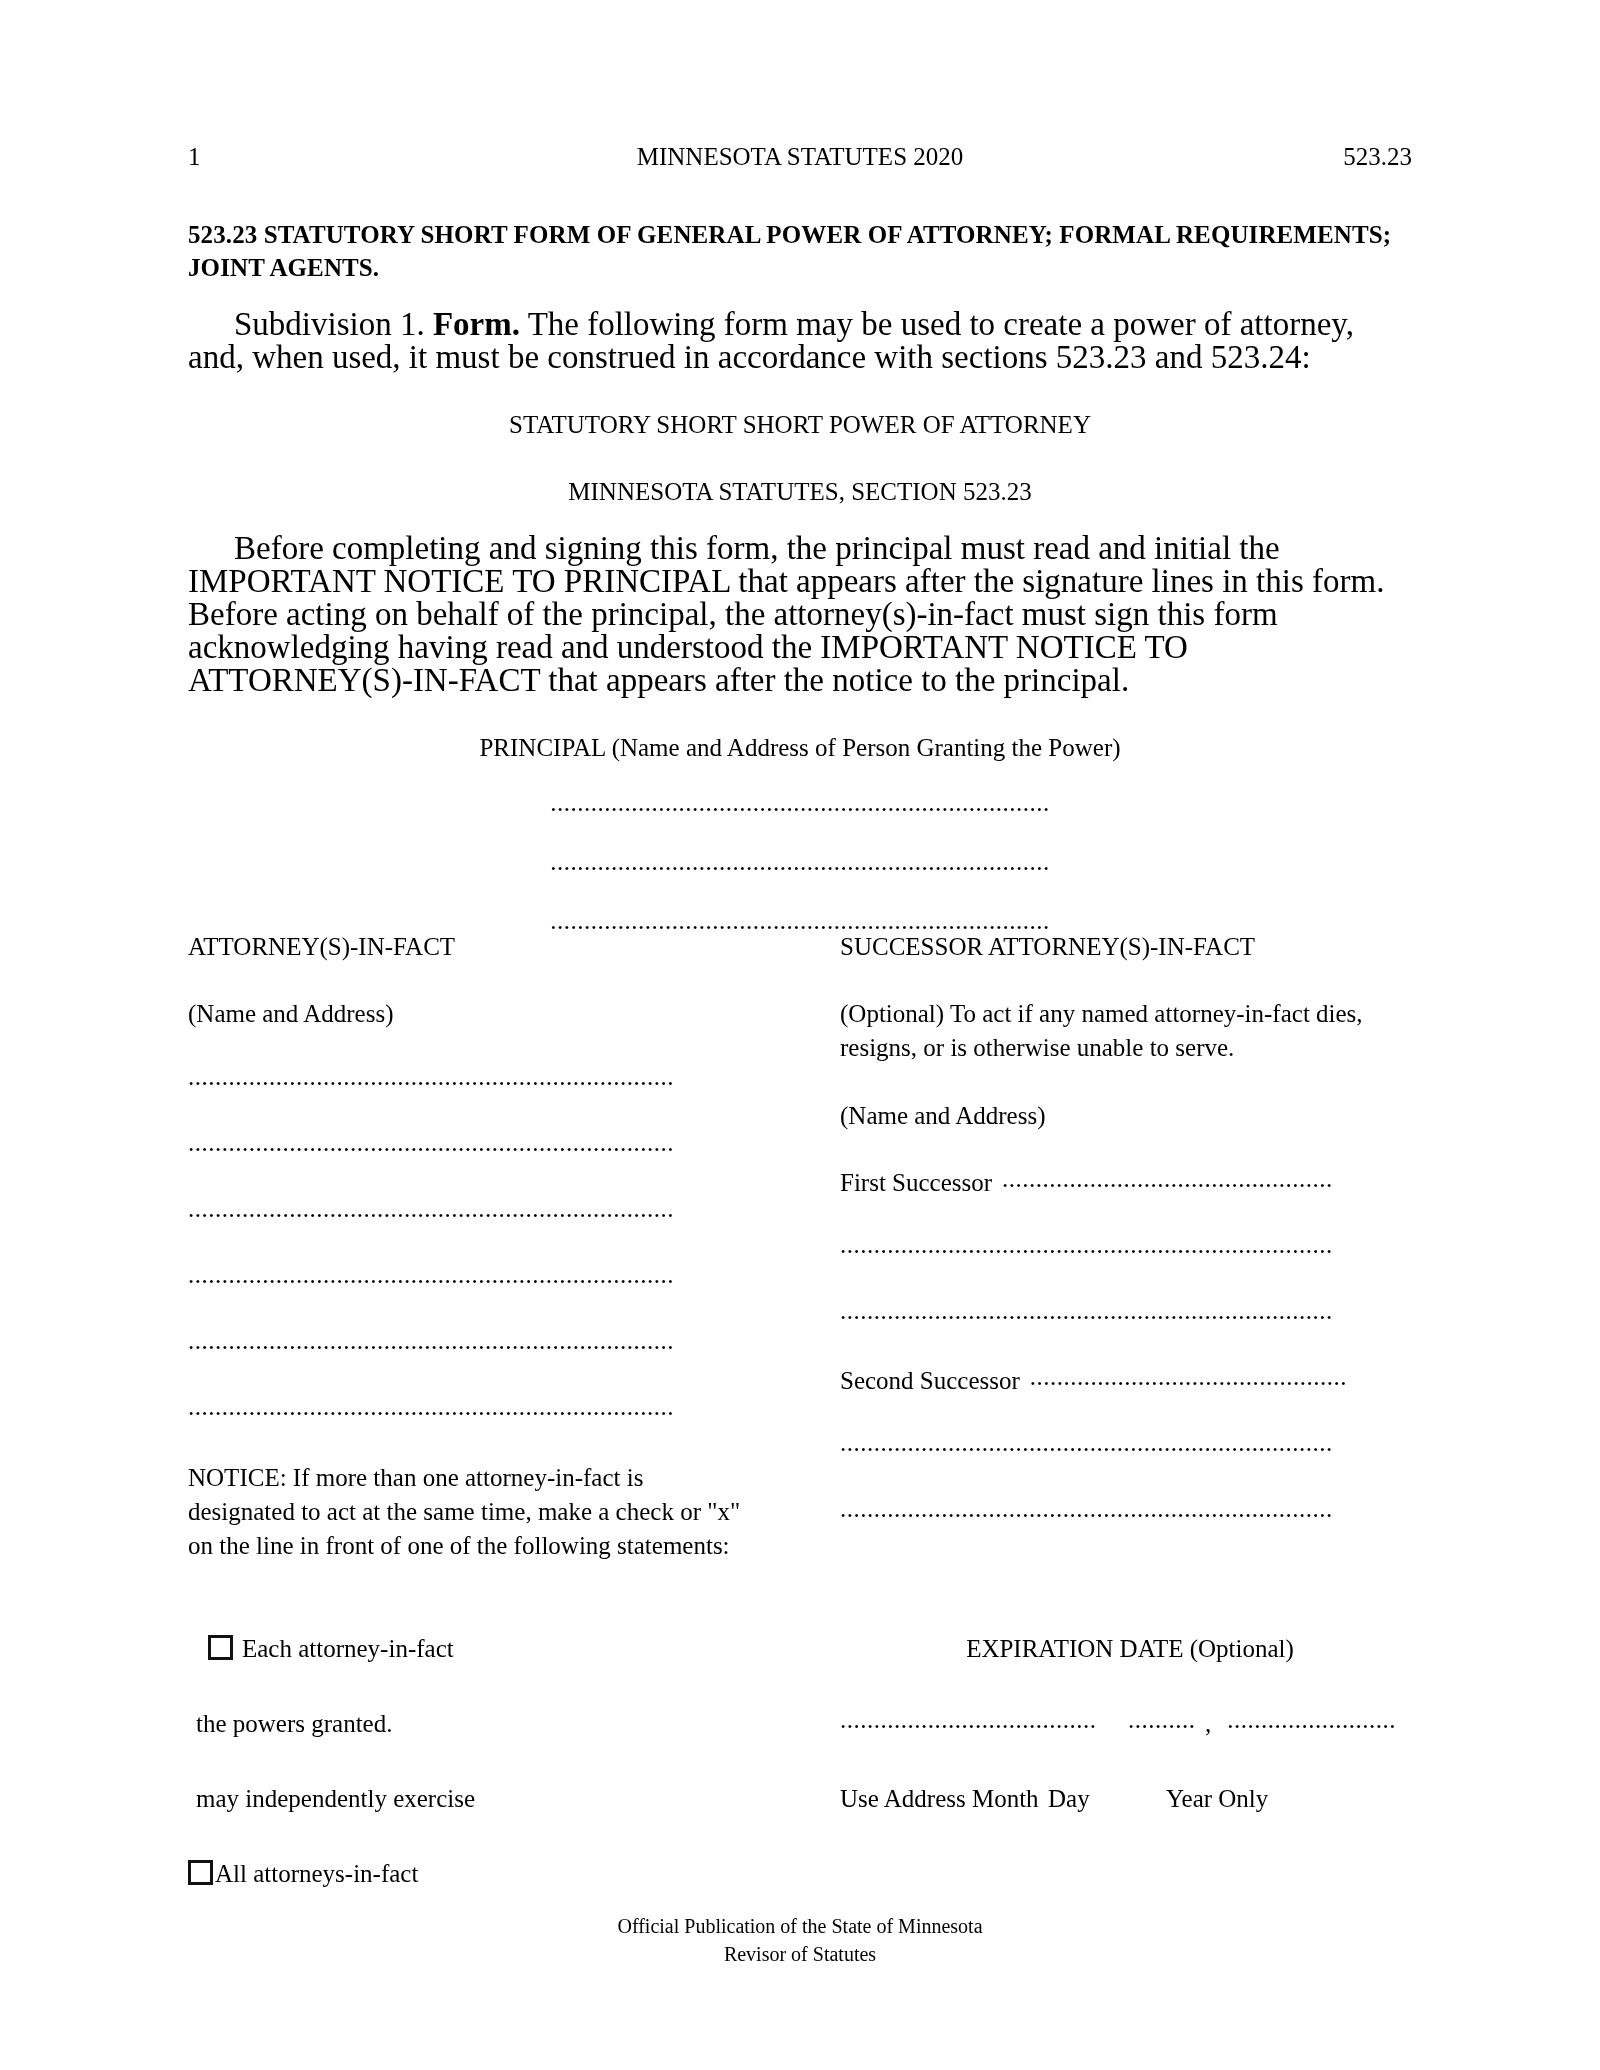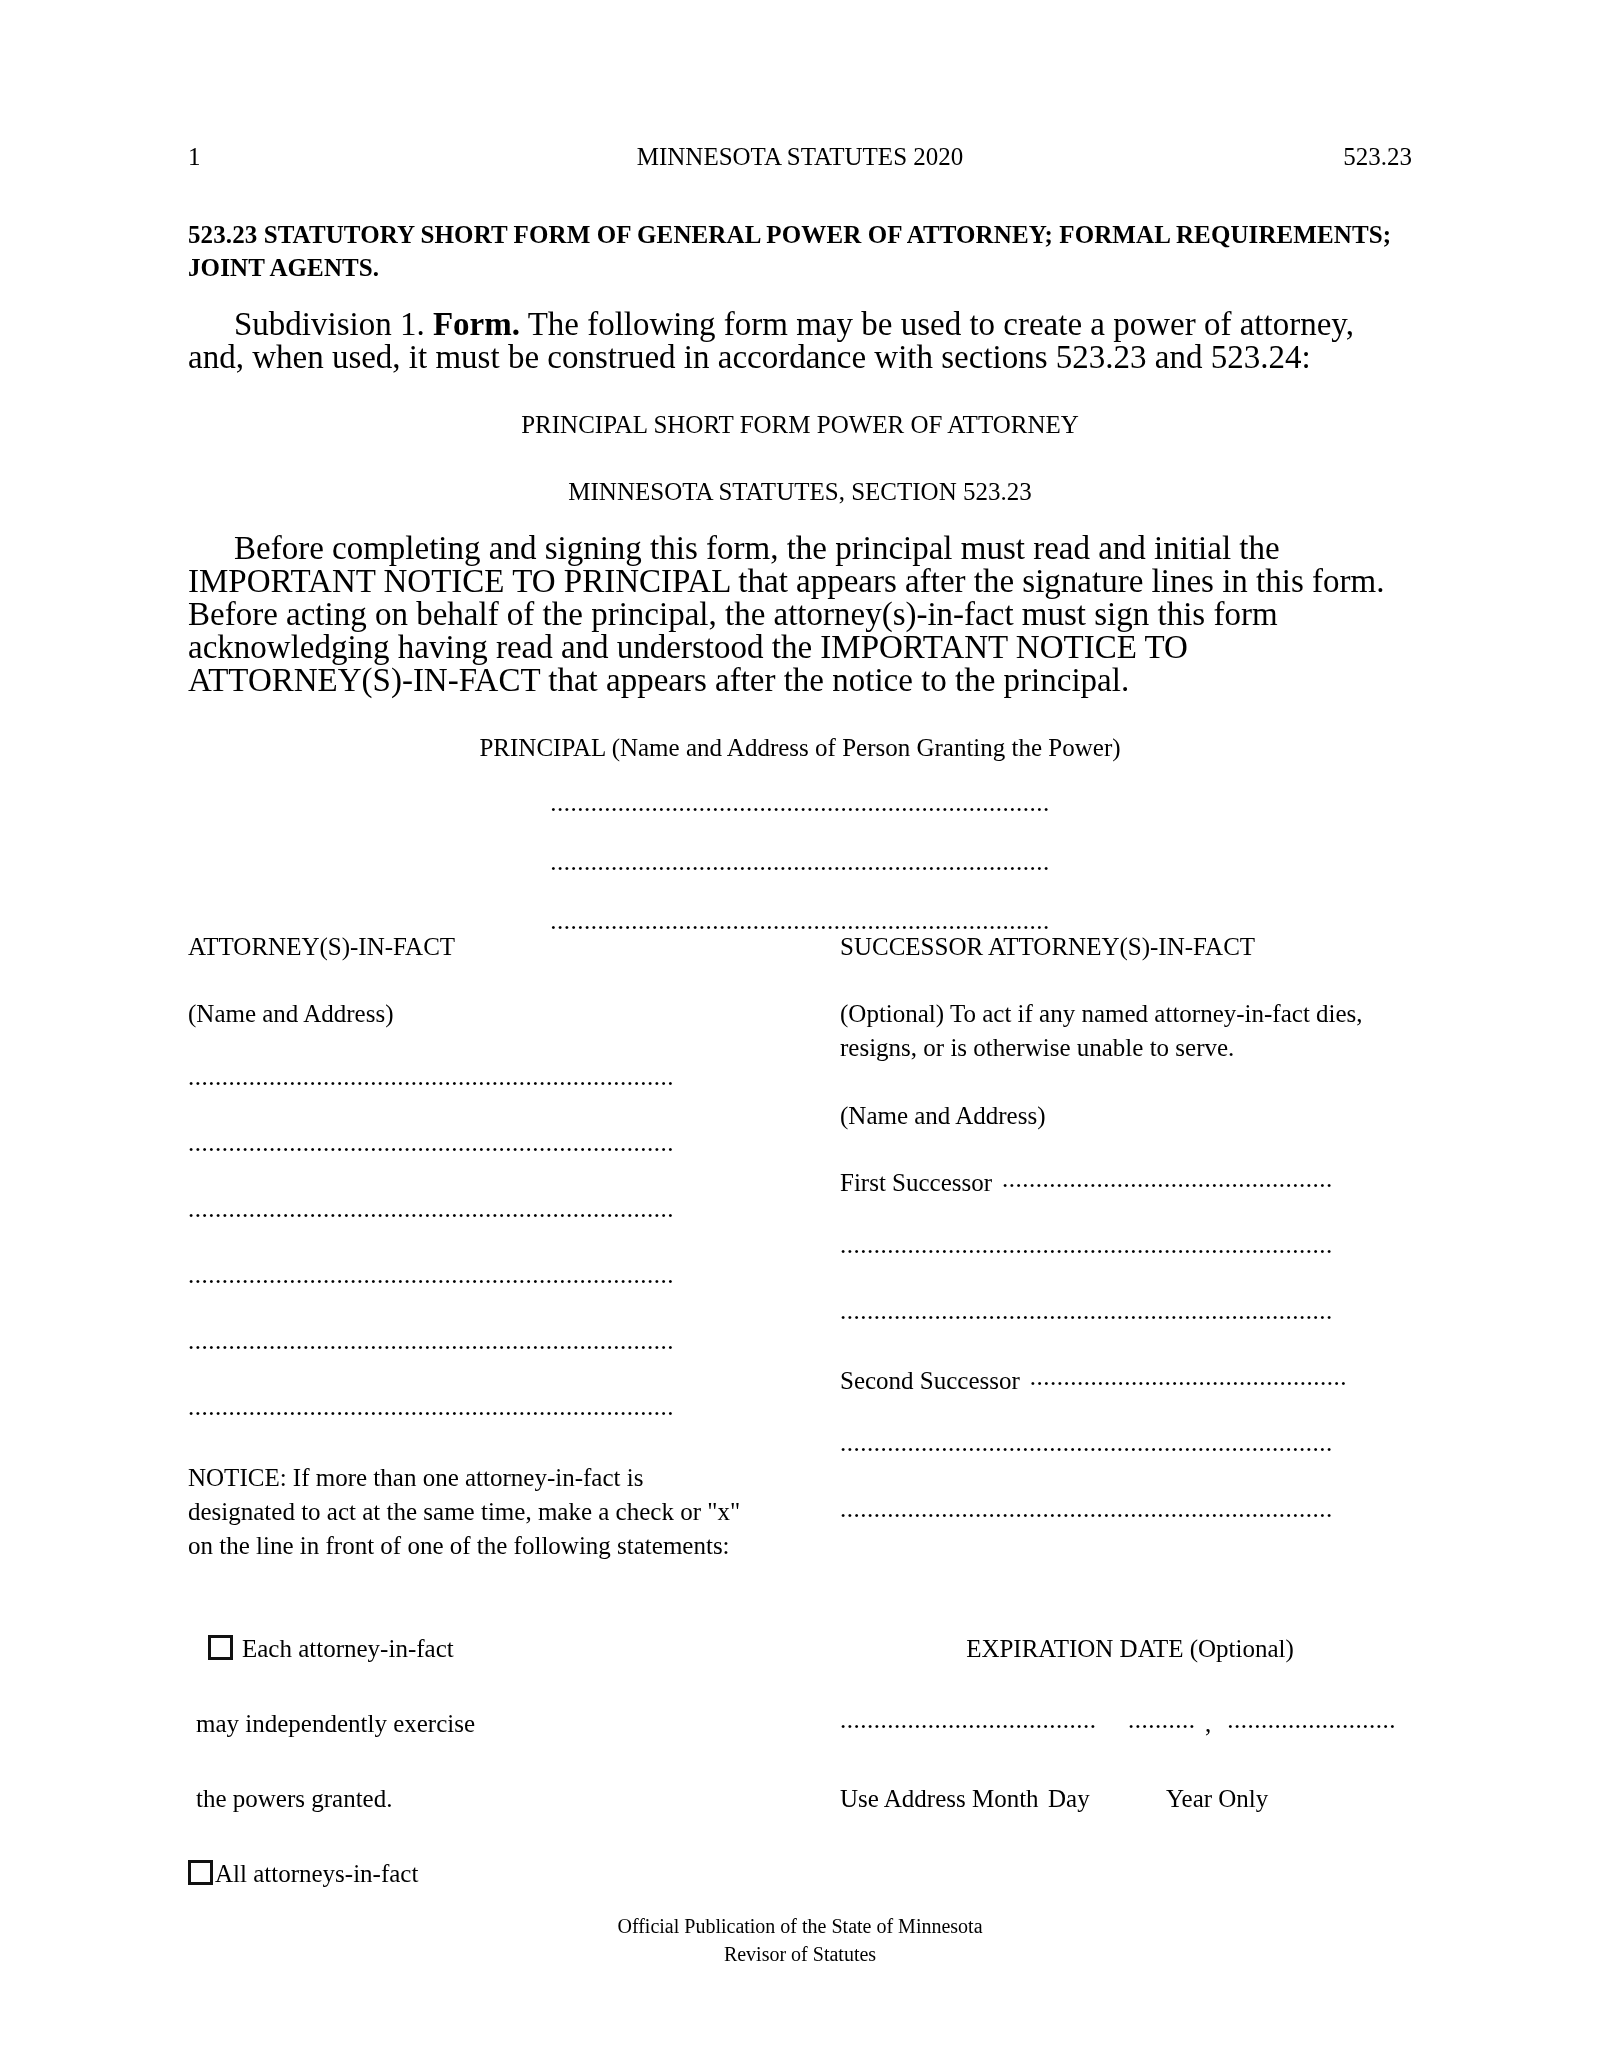--- a/index.html
+++ b/index.html
@@ -218,21 +218,21 @@
   <div class="body-block">
 
     <h1 class="sec-title">523.23 STATUTORY SHORT FORM OF GENERAL POWER OF ATTORNEY; FORMAL REQUIREMENTS; JOINT AGENTS.</h1>
 
     <p class="para indent">
       <span>Subdivision 1.</span>
       <b>Form.</b>
       <span>The following form may be used to create a power of attorney, and, when used, it must be construed in accordance with sections 523.23 and 523.24:</span>
     </p>
 
-    <div class="centered">PRINCIPAL SHORT FORM POWER OF ATTORNEY</div>
+    <div class="centered">STATUTORY SHORT SHORT POWER OF ATTORNEY</div>
     <div class="centered">MINNESOTA STATUTES, SECTION 523.23</div>
 
     <p class="para indent">Before completing and signing this form, the principal must read and initial the IMPORTANT NOTICE TO PRINCIPAL that appears after the signature lines in this form. Before acting on behalf of the principal, the attorney(s)-in-fact must sign this form acknowledging having read and understood the IMPORTANT NOTICE TO ATTORNEY(S)-IN-FACT that appears after the notice to the principal.</p>
 
     <div class="centered">PRINCIPAL (Name and Address of Person Granting the Power)</div>
 
     <div class="principal-line">
       <span class="dots">..........................................................................</span>
     </div>
     <div class="principal-line">
@@ -295,24 +295,24 @@
         <span class="dots">.........................................................................</span>
       </div>
     </div>
   </div>
 
   <div class="checks">
     <div class="check-line">
       <span class="cbox"></span><span class="ctext">Each attorney-in-fact</span>
     </div>
     <div class="check-line plain">
+      <span>the powers granted.</span>
+    </div>
+    <div class="check-line plain">
       <span>may independently exercise</span>
-    </div>
-    <div class="check-line plain">
-      <span>the powers granted.</span>
     </div>
     <div class="check-line">
       <span class="cbox"></span><span class="ctext tight">All attorneys-in-fact</span>
     </div>
   </div>
 
   <div class="expiry">
     <div class="expiry-title">EXPIRATION DATE (Optional)</div>
 
     <div class="expiry-dots">

